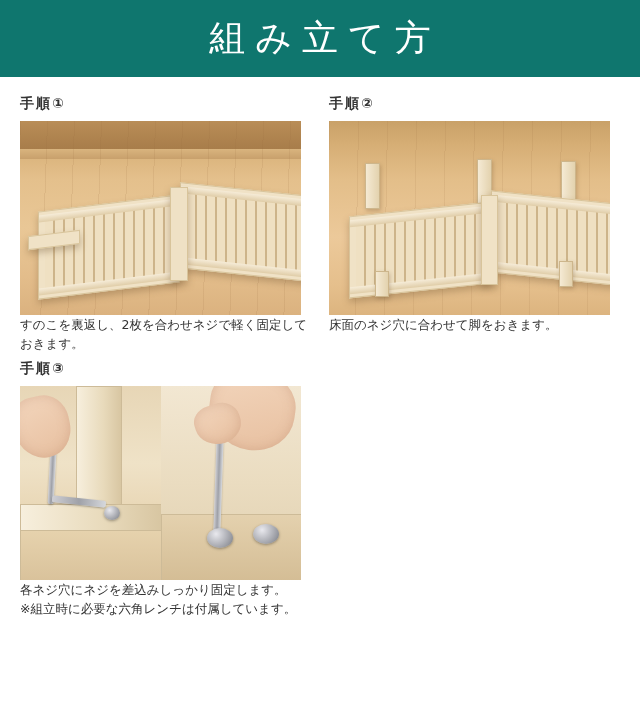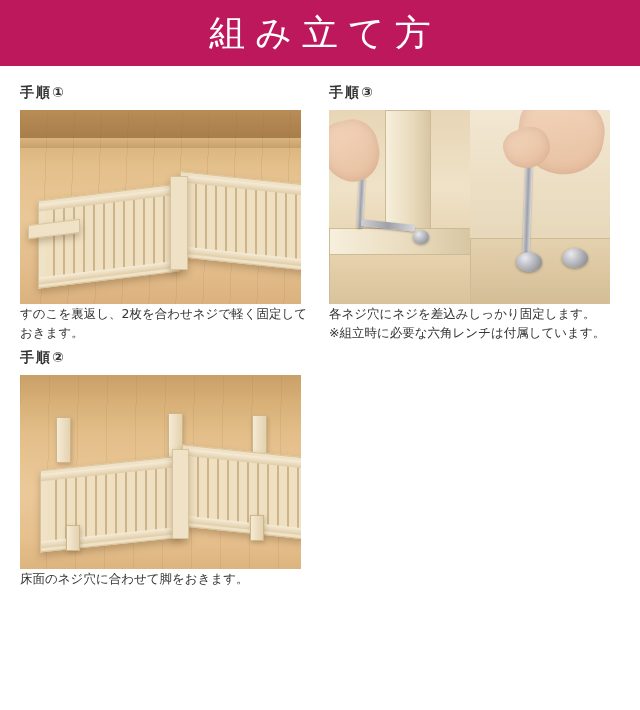--- a/index.html
+++ b/index.html
@@ -11,22 +11,22 @@
     height: 710px;
     background: #ffffff;
     font-family: "Liberation Sans", sans-serif;
     color: #333333;
     overflow: hidden;
   }
 
   
   .header {
     width: 640px;
-    height: 66px;
-    background: #be185d;
+    height: 77px;
+    background: #0f766e;
     display: flex;
     align-items: center;
     justify-content: center;
     box-sizing: border-box;
   }
   .header-title {
     color: #ffffff;
     font-size: 36px;
     letter-spacing: 10px;
     font-weight: 500;
@@ -220,20 +220,48 @@
         <div class="slats"></div>
         <div class="rail" style="top:3px;"></div>
         <div class="rail" style="bottom:3px;"></div>
       </div>
 
       <div class="slatboard" style="left:150px; top:66px; width:16px; height:92px; background:#efe1c5;"></div>
 
       <div class="slatboard" style="left:8px; top:112px; width:50px; height:12px; transform:skewY(-7deg);"></div>
     </div>
     <div class="caption">すのこを裏返し、2枚を合わせネジで軽く固定しておきます。</div>
+  </div>
+
+  <div class="step">
+    <div class="step-label">手順②</div>
+    <div class="photo p2">
+      <div class="floor-lines"></div>
+
+      <div class="leg" style="left:36px; top:42px; width:13px; height:44px;"></div>
+      <div class="leg" style="left:148px; top:38px; width:13px; height:44px;"></div>
+      <div class="leg" style="left:232px; top:40px; width:13px; height:46px;"></div>
+
+      <div class="slatboard" style="left:20px; top:88px; width:140px; height:80px; transform:skewY(-6deg);">
+        <div class="slats"></div>
+        <div class="rail" style="top:3px;"></div>
+        <div class="rail" style="bottom:3px;"></div>
+      </div>
+
+      <div class="slatboard" style="left:162px; top:76px; width:122px; height:80px; transform:skewY(6deg);">
+        <div class="slats"></div>
+        <div class="rail" style="top:3px;"></div>
+        <div class="rail" style="bottom:3px;"></div>
+      </div>
+      <div class="slatboard" style="left:152px; top:74px; width:15px; height:88px;"></div>
+
+      <div class="leg" style="left:46px; top:150px; width:12px; height:24px;"></div>
+      <div class="leg" style="left:230px; top:140px; width:12px; height:24px;"></div>
+    </div>
+    <div class="caption">床面のネジ穴に合わせて脚をおきます。</div>
   </div>
 
   <div class="step">
     <div class="step-label">手順③</div>
     <div class="photo p3">
 
       <div class="half left">
         <div class="post" style="left:56px; top:0; width:44px; height:128px;"></div>
         <div class="post" style="left:0; top:118px; width:140px; height:26px;"></div>
         <div class="post" style="left:0; top:144px; width:140px; height:50px; background:linear-gradient(180deg,#e6d2ad,#d9c29b);"></div>
@@ -250,42 +278,14 @@
         <div class="screwhead" style="left:46px; top:142px; width:26px; height:20px;"></div>
         <div class="screwhead" style="left:92px; top:138px; width:26px; height:20px;"></div>
         <div class="hand" style="left:48px; top:-14px; width:86px; height:78px; transform:rotate(8deg);"></div>
         <div class="hand" style="left:34px; top:18px; width:46px; height:40px; transform:rotate(-18deg);"></div>
       </div>
     </div>
     <div class="caption">各ネジ穴にネジを差込みしっかり固定します。
 ※組立時に必要な六角レンチは付属しています。</div>
   </div>
 
-  <div class="step">
-    <div class="step-label">手順②</div>
-    <div class="photo p2">
-      <div class="floor-lines"></div>
-
-      <div class="leg" style="left:36px; top:42px; width:13px; height:44px;"></div>
-      <div class="leg" style="left:148px; top:38px; width:13px; height:44px;"></div>
-      <div class="leg" style="left:232px; top:40px; width:13px; height:46px;"></div>
-
-      <div class="slatboard" style="left:20px; top:88px; width:140px; height:80px; transform:skewY(-6deg);">
-        <div class="slats"></div>
-        <div class="rail" style="top:3px;"></div>
-        <div class="rail" style="bottom:3px;"></div>
-      </div>
-
-      <div class="slatboard" style="left:162px; top:76px; width:122px; height:80px; transform:skewY(6deg);">
-        <div class="slats"></div>
-        <div class="rail" style="top:3px;"></div>
-        <div class="rail" style="bottom:3px;"></div>
-      </div>
-      <div class="slatboard" style="left:152px; top:74px; width:15px; height:88px;"></div>
-
-      <div class="leg" style="left:46px; top:150px; width:12px; height:24px;"></div>
-      <div class="leg" style="left:230px; top:140px; width:12px; height:24px;"></div>
-    </div>
-    <div class="caption">床面のネジ穴に合わせて脚をおきます。</div>
-  </div>
-
 
 </div>
 
 </body></html>

